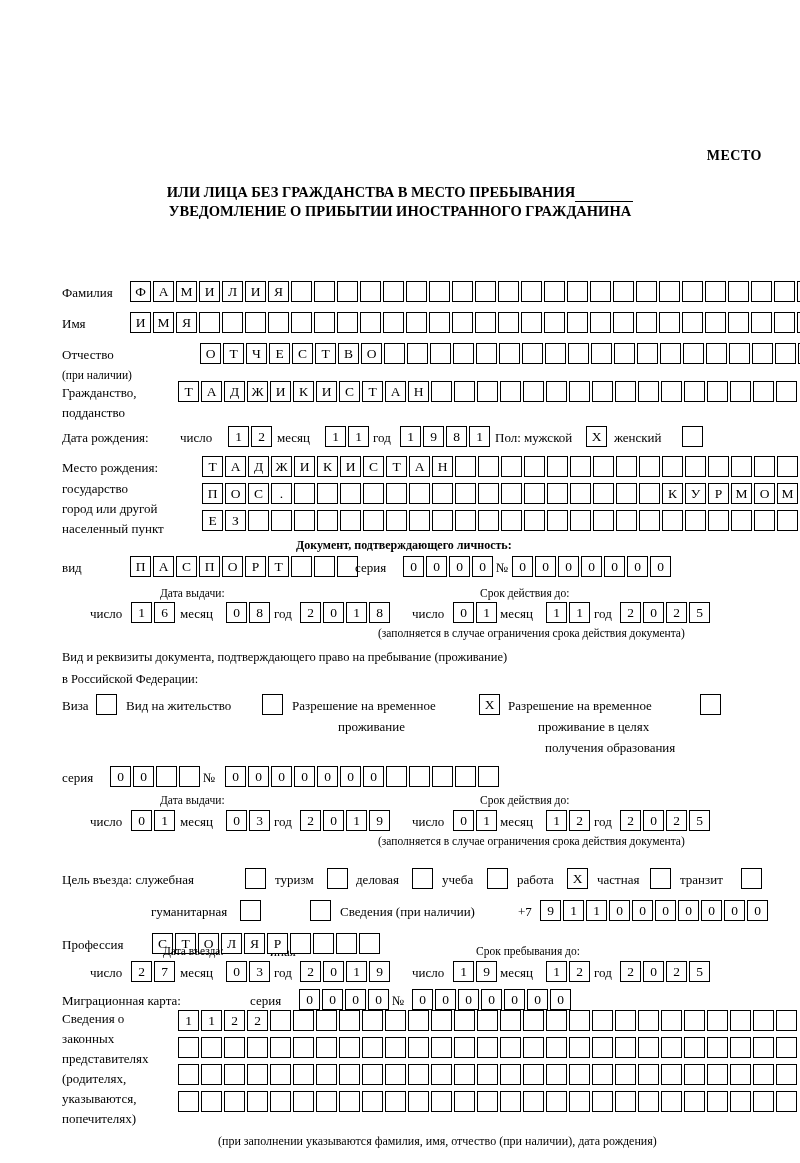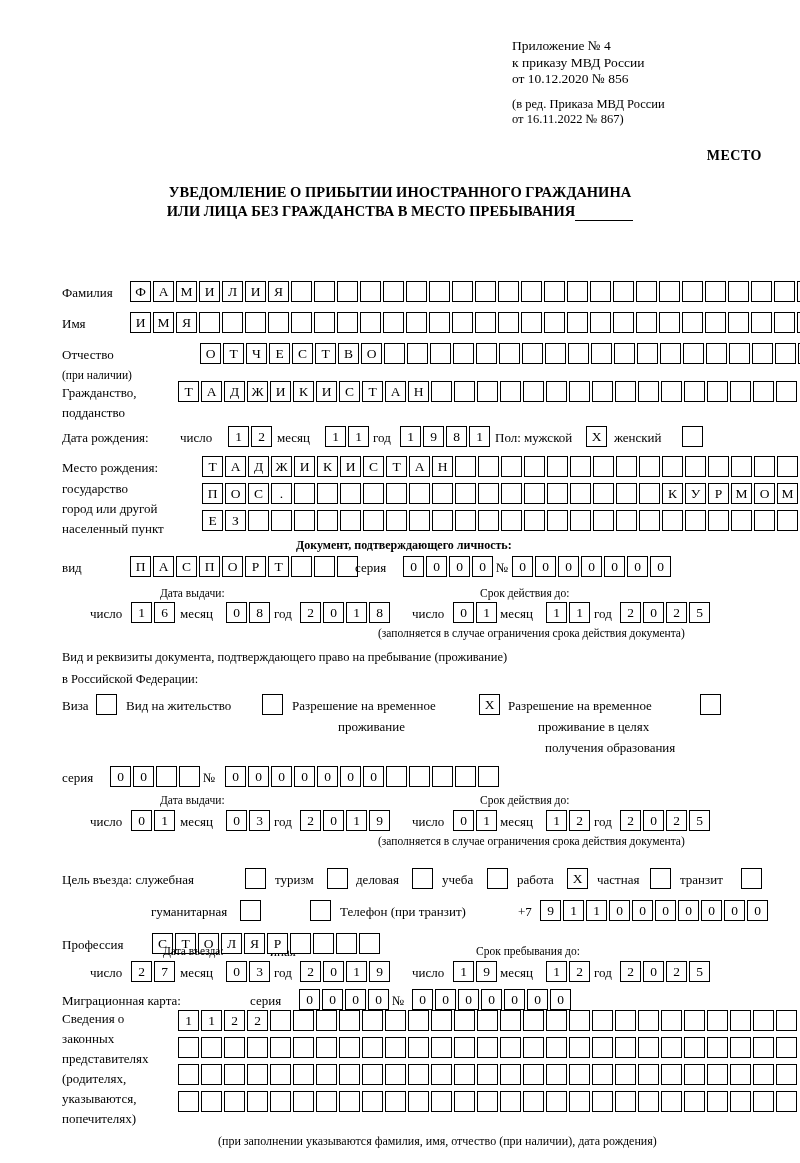--- a/index.html
+++ b/index.html
@@ -118,33 +118,26 @@
     position: absolute;
     font-size: 12px;
     white-space: nowrap;
   }
 </style>
 </head>
 <body>
 
 <div class="page">
 
-  <div class="hdr">
-    <div>Приложение № 4</div>
-    <div>к приказу МВД России</div>
-    <div>от 10.12.2020 № 856</div>
-    <div class="small">(в ред. Приказа МВД России</div>
-    <div class="small" style="margin-top:0">от 16.11.2022 № 867)</div>
-  </div>
 
   <div class="forma">МЕСТО</div>
 
   <div class="title">
+    <div><span>ИЛИ ЛИЦА БЕЗ ГРАЖДАНСТВА В МЕСТО ПРЕБЫВАНИЯ</span><span class="ul"></span></div>
     <div>УВЕДОМЛЕНИЕ О ПРИБЫТИИ ИНОСТРАННОГО ГРАЖДАНИНА</div>
-    <div><span>ИЛИ ЛИЦА БЕЗ ГРАЖДАНСТВА В МЕСТО ПРЕБЫВАНИЯ</span><span class="ul"></span></div>
   </div>
 
 
   <div class="lbl" style="top:285px;left:62px;">Фамилия</div>
   <div class="cells" id="row-surname" style="top:281px;left:130px;">
       <div class="cell" style="width: 21px;">Ф</div>
       <div class="cell" style="width: 21px;">А</div>
       <div class="cell" style="width: 21px;">М</div>
       <div class="cell" style="width: 21px;">И</div>
       <div class="cell" style="width: 21px;">Л</div>
@@ -549,21 +542,21 @@
   <div class="box" id="box-work" style="top:868px;left:567px;">X</div>
   <div class="lbl" style="top:872px;left:597px;">частная</div>
   <div class="box" id="box-private" style="top:868px;left:650px;"></div>
   <div class="lbl" style="top:872px;left:680px;">транзит</div>
   <div class="box" id="box-transit" style="top:868px;left:741px;"></div>
 
   <div class="lbl" style="top:904px;left:151px;">гуманитарная</div>
   <div class="box" id="box-human" style="top:900px;left:240px;"></div>
   <div class="lbl" style="top:944px;left:270px;">иная</div>
   <div class="box" id="box-other" style="top:900px;left:310px;"></div>
-  <div class="lbl" style="top:904px;left:340px;">Телефон (при транзит)</div>
+  <div class="lbl" style="top:904px;left:340px;">Сведения (при наличии)</div>
   <div class="lbl" style="top:904px;left:518px;">+7</div>
   <div class="cells" id="row-phone" style="top:900px;left:540px;">
       <div class="cell" style="width: 21px;">9</div>
       <div class="cell" style="width: 21px;">1</div>
       <div class="cell" style="width: 21px;">1</div>
       <div class="cell" style="width: 21px;">0</div>
       <div class="cell" style="width: 21px;">0</div>
       <div class="cell" style="width: 21px;">0</div>
       <div class="cell" style="width: 21px;">0</div>
       <div class="cell" style="width: 21px;">0</div>

